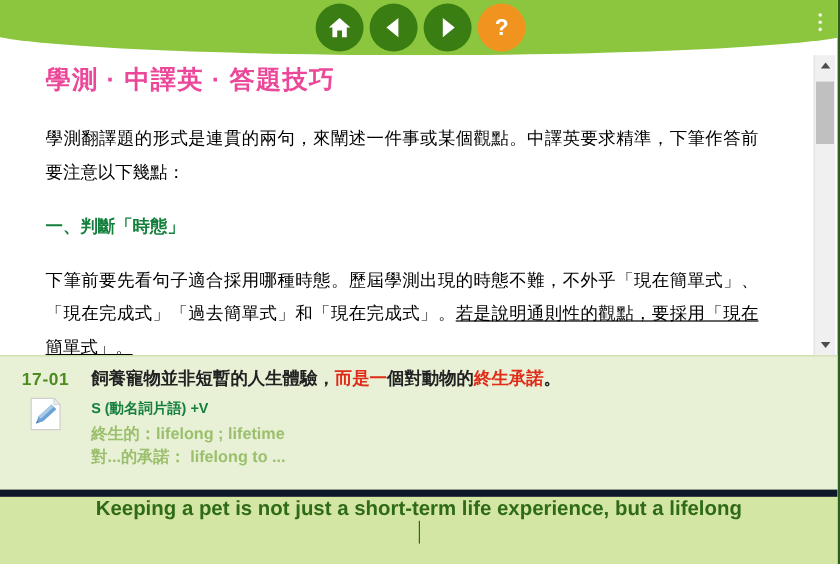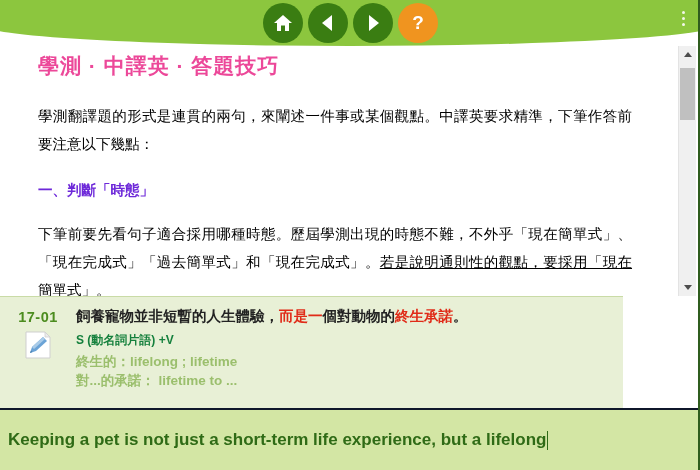--- a/index.html
+++ b/index.html
@@ -106,22 +106,23 @@
   }
   .para {
     margin: 0 0 18px 0;
     font-size: 14.5px;
     line-height: 28px;
     color: #000000;
     text-align: justify;
   }
   .para.bold {
     font-weight: bold;
-    color: #6d28d9;
+    color: #15803d;
     margin-bottom: 16px;
+    font-family: Liberation Mono, monospace;
   }
   .u { text-decoration: underline; }
 
   
   .scrollbar {
     position: absolute;
     right: 2px; top: 46px;
     width: 17px;
     height: 250px;
     background: #f0f0f0;
@@ -154,21 +155,21 @@
     width: 15px;
     height: 52px;
     background: #c0c0c0;
     cursor: pointer;
   }
 
   
   .exercise {
     position: absolute;
     left: 0; top: 296px;
-    width: 623px;
+    width: 698px;
     height: 112px;
     background: #e8f0d6;
     border-top: 1px solid #c9dba6;
     box-sizing: border-box;
     display: flex;
     padding: 8px 0 0 0;
   }
   .ex-left {
     width: 76px;
     flex: 0 0 76px;
@@ -209,26 +210,27 @@
     color: #9bbf6d;
   }
 
   
   .answer-bar {
     position: absolute;
     left: 0; bottom: 0;
     width: 698px;
     height: 62px;
     background: #d3e6a4;
-    border-top: 2px solid #0f172a;
+    border-top: 6px solid #0f172a;
     box-sizing: border-box;
     display: flex;
     align-items: center;
     padding: 0 8px;
     cursor: text;
+    flex-direction: column;
   }
   .answer-text {
     font-size: 17px;
     font-weight: bold;
     color: #2f6b16;
     white-space: nowrap;
     overflow: hidden;
   }
   .caret {
     display: inline-block;
@@ -328,21 +330,21 @@
         </svg>
       </div>
     </div>
 
     <div class="ex-body">
       <div class="ex-sentence"><span>飼養寵物並非短暫的人生體驗，</span><span class="red">而是一</span><span>個對動物的</span><span class="red">終生承諾</span><span>。</span></div>
 
       <div class="ex-formula">S (動名詞片語) +V</div>
 
       <div class="ex-hint">終生的：lifelong ; lifetime</div>
-      <div class="ex-hint">對...的承諾： lifetime to ...</div>
+      <div class="ex-hint">對...的承諾： lifelong to ...</div>
     </div>
   </div>
 
   <div class="answer-bar">
     <span class="answer-text">Keeping a pet is not just a short-term life experience, but a lifelong</span>
       <span class="caret"></span>
   </div>
 
 </div>
 

